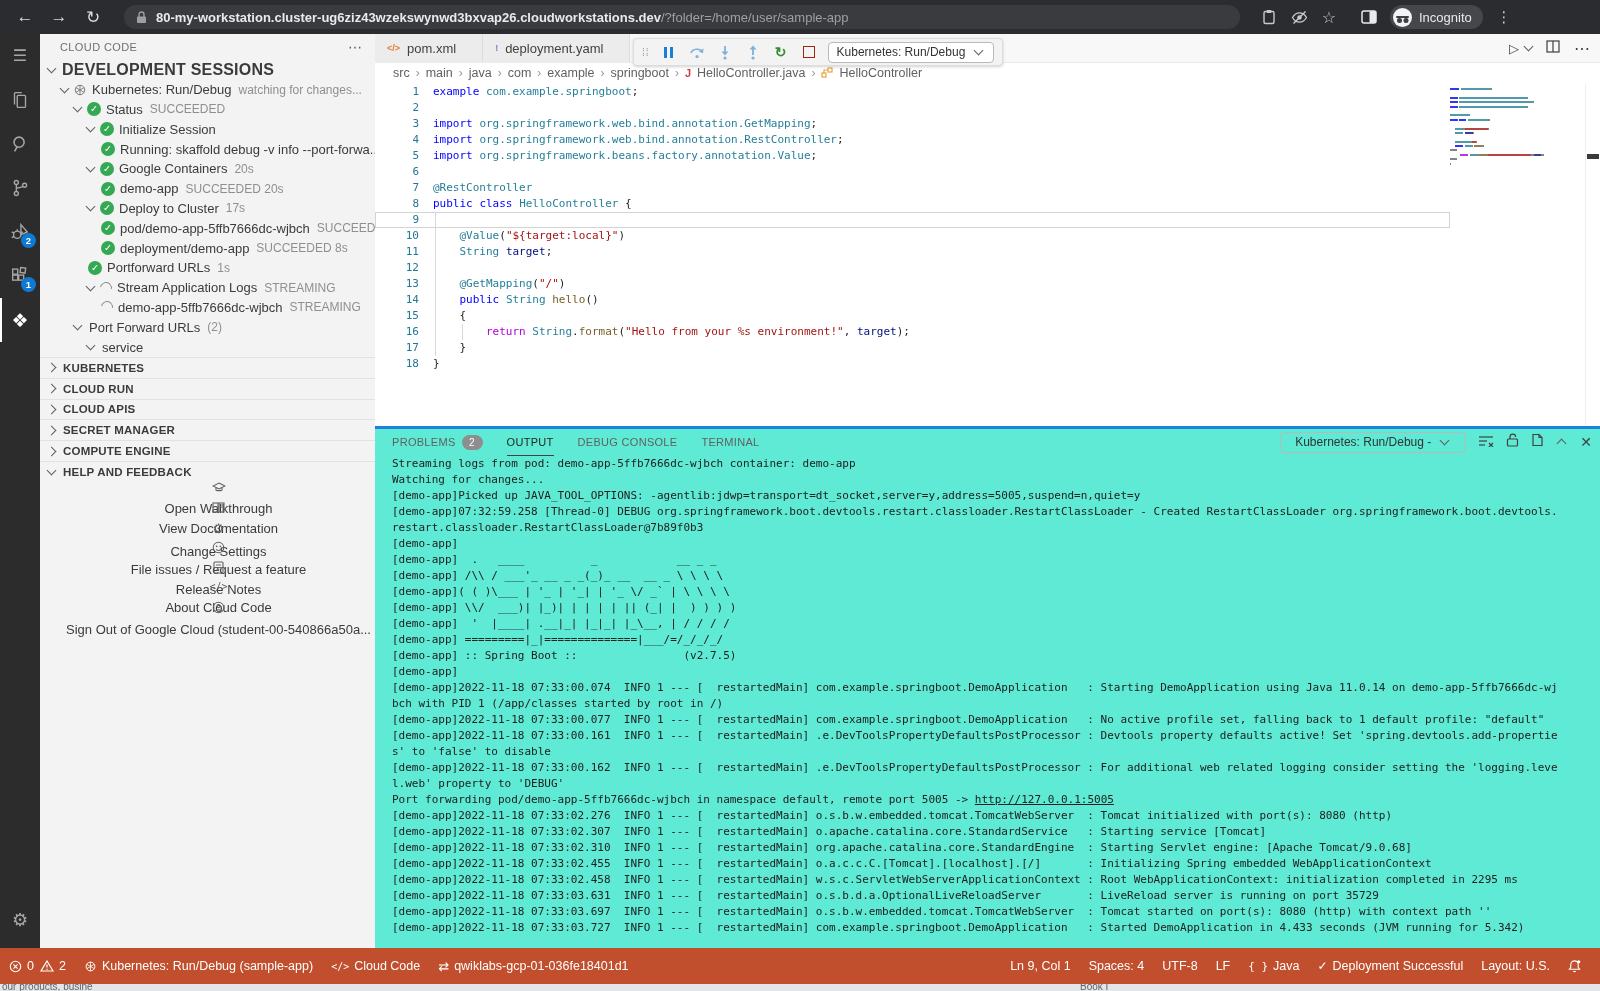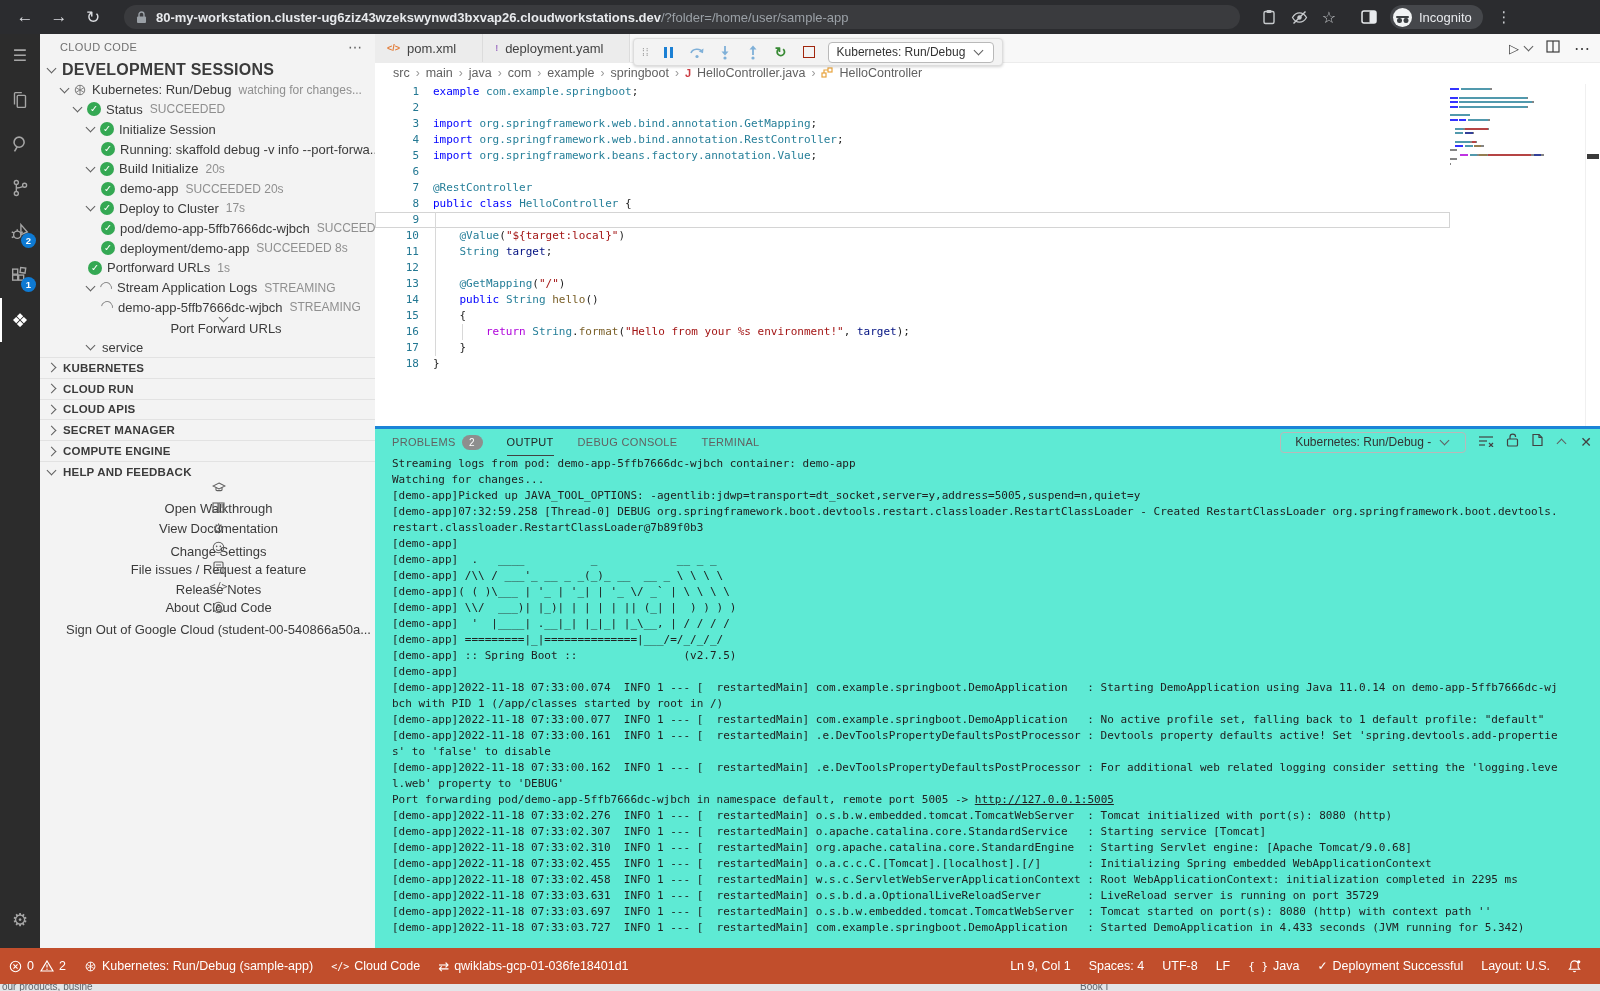--- a/index.html
+++ b/index.html
@@ -260,21 +260,21 @@
             <span class="ic-check">✓</span>
             <span class="lbl">Initialize Session</span>
           </div>
           <div class="tree-row" style="padding-left: 58px;">
             <span class="ic-check">✓</span>
             <span class="lbl">Running: skaffold debug -v info --port-forwa...</span>
           </div>
           <div class="tree-row" style="padding-left: 45px;">
             <span class="chev"></span>
             <span class="ic-check">✓</span>
-            <span class="lbl">Build Initialize</span>
+            <span class="lbl">Google Containers</span>
             <span class="sts">20s</span>
           </div>
           <div class="tree-row" style="padding-left: 58px;">
             <span class="ic-check">✓</span>
             <span class="lbl">demo-app</span>
             <span class="sts">SUCCEEDED 20s</span>
           </div>
           <div class="tree-row" style="padding-left: 45px;">
             <span class="chev"></span>
             <span class="ic-check">✓</span>
@@ -300,21 +300,21 @@
             <span class="chev"></span>
             <span class="ic-spin"></span>
             <span class="lbl">Stream Application Logs</span>
             <span class="sts">STREAMING</span>
           </div>
           <div class="tree-row" style="padding-left: 58px;">
             <span class="ic-spin"></span>
             <span class="lbl">demo-app-5ffb7666dc-wjbch</span>
             <span class="sts">STREAMING</span>
           </div>
-          <div class="tree-row" style="padding-left: 32px; flex-direction: column;">
+          <div class="tree-row" style="padding-left: 32px;">
             <span class="chev"></span>
             <span class="lbl">Port Forward URLs</span>
             <span class="sts">(2)</span>
           </div>
           <div class="tree-row" style="padding-left: 45px;">
             <span class="chev"></span>
             <span class="lbl">service</span>
           </div>
         </div>
       <div id="sections">

